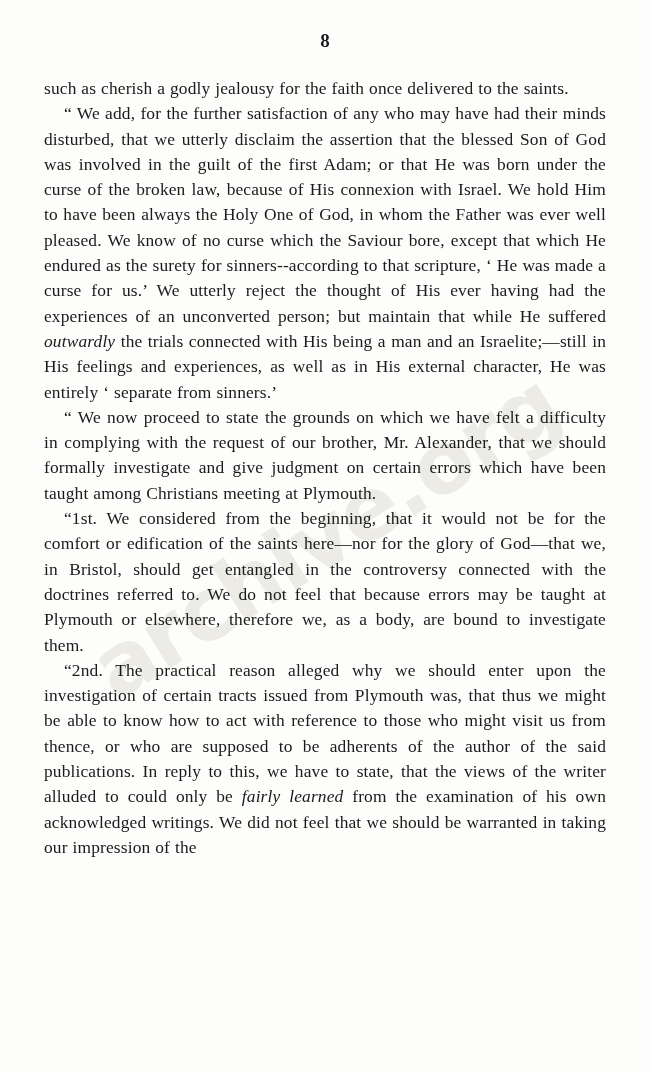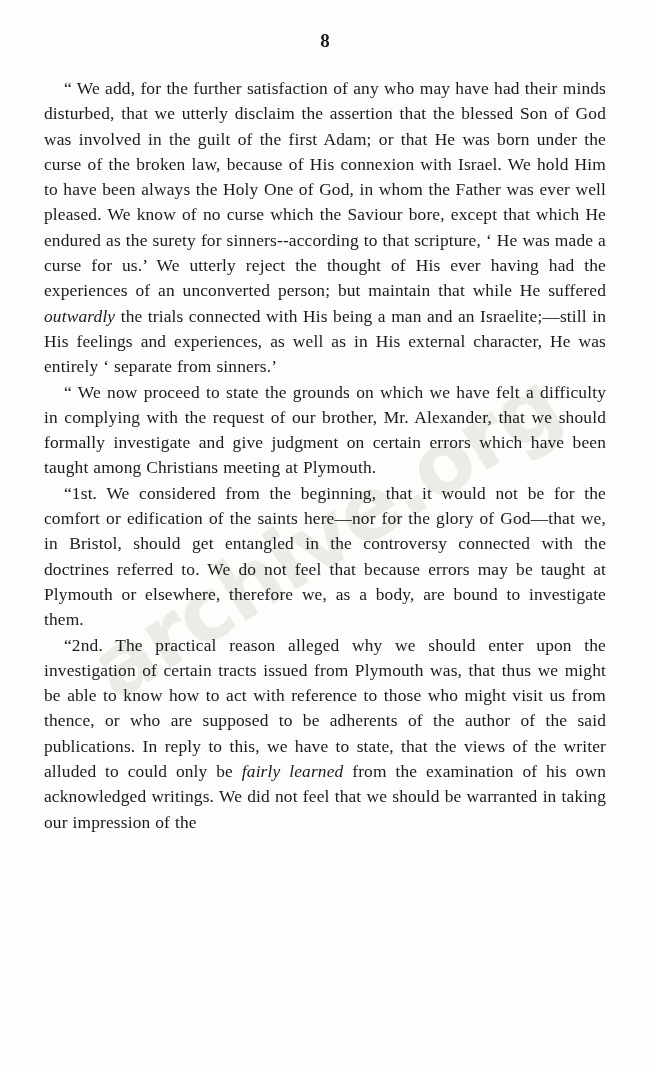--- a/index.html
+++ b/index.html
@@ -83,19 +83,20 @@
 
 <div class="page">
 
   <div class="watermark">
     <div class="watermark-text">archive.org</div>
   </div>
 
   <div class="page-number">8</div>
 
   <div class="body-text">
+      <p><span>such as cherish a godly jealousy for the faith once delivered to the saints.</span></p>
       <p class="indent"><span>“ We add, for the further satisfaction of any who may have had their minds disturbed, that we utterly disclaim the assertion that the blessed Son of God was involved in the guilt of the first Adam; or that He was born under the curse of the broken law, because of His connexion with Israel.  We hold Him to have been always the Holy One of God, in whom the Father was ever well pleased.  We know of no curse which the Saviour bore, except that which He endured as the surety for sinners--according to that scripture, ‘ He was made a curse for us.’  We utterly reject the thought of His ever having had the experiences of an unconverted person; but maintain that while He suffered </span><i>outwardly</i><span> the trials connected with His being a man and an Israelite;—still in His feelings and experiences, as well as in His external character, He was entirely ‘ separate from sinners.’</span></p>
       <p class="indent"><span>“ We now proceed to state the grounds on which we have felt a difficulty in complying with the request of our brother, Mr. Alexander, that we should formally investigate and give judgment on certain errors which have been taught among Christians meeting at Plymouth.</span></p>
       <p class="indent"><span>“1st.  We considered from the beginning, that it would not be for the comfort or edification of the saints here—nor for the glory of God—that we, in Bristol, should get entangled in the controversy connected with the doctrines referred to.   We do not feel that because errors may be taught at Plymouth or elsewhere, therefore we, as a body, are bound to investigate them.</span></p>
       <p class="indent"><span>“2nd.  The practical reason alleged why we should enter upon the investigation of certain tracts issued from Plymouth was, that thus we might be able to know how to act with reference to those who might visit us from thence, or who are supposed to be adherents of the author of the said publications.  In reply to this, we have to state, that the views of the writer alluded to could only be </span><i>fairly learned</i><span> from the examination of his own acknowledged writings.  We did not feel that we should be warranted in taking our impression of the</span></p>
     </div>
 
 </div>
 
 </body></html>

